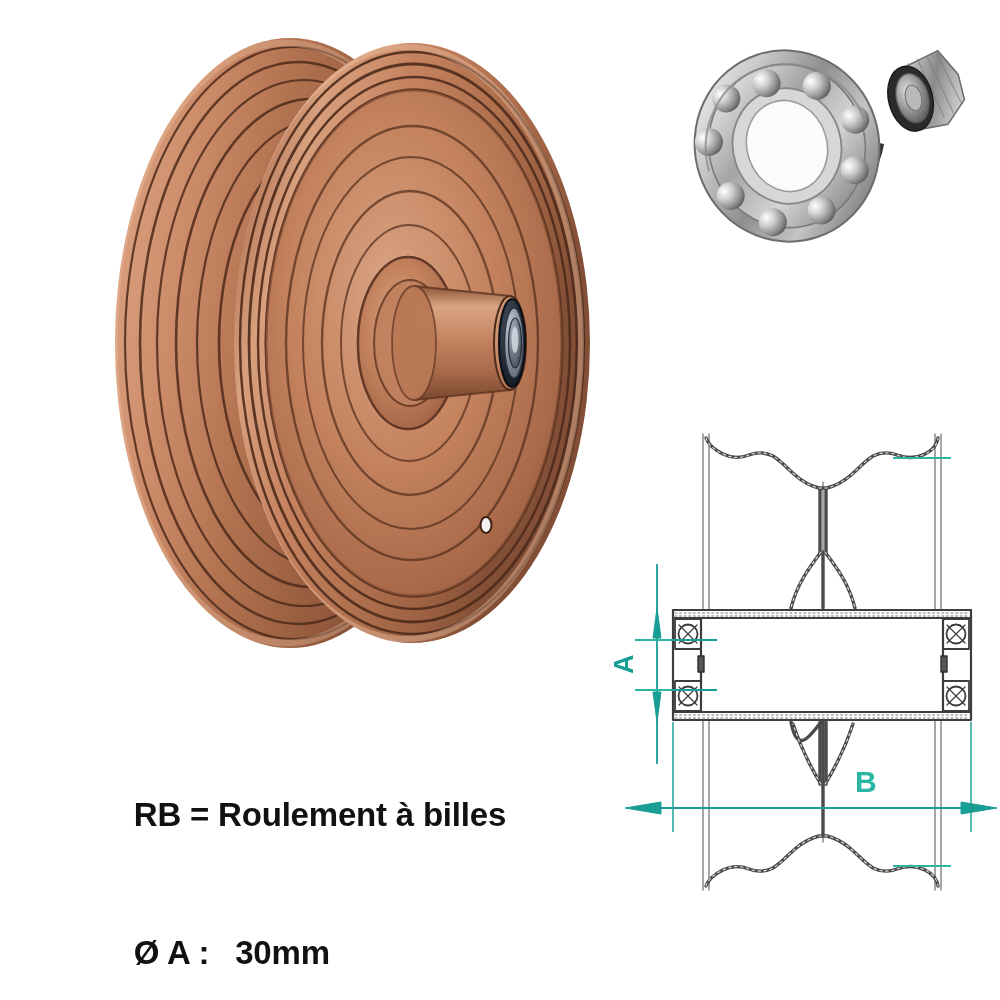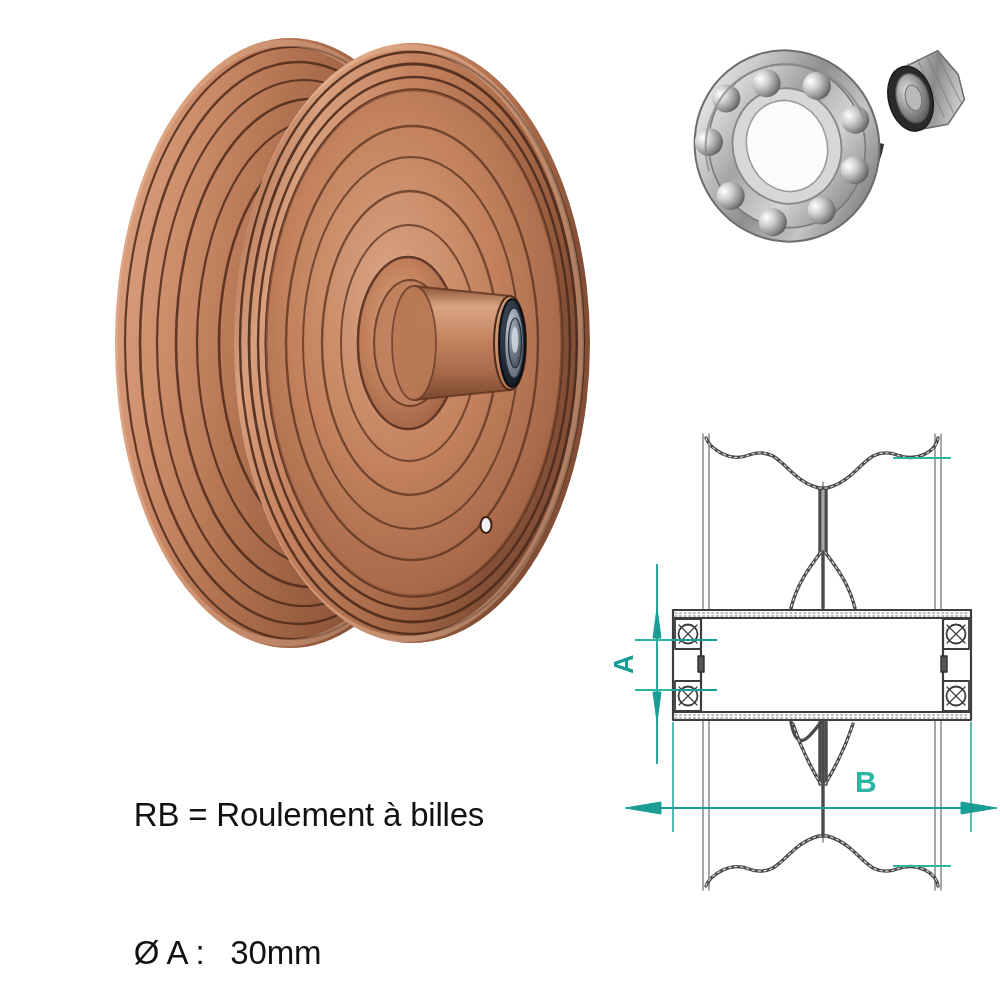--- a/index.html
+++ b/index.html
@@ -52,21 +52,21 @@
 
   
   #spec-block {
     position: absolute;
     left: 80px;
     top: 746px;
     width: 470px;
   }
   .spec-line {
     font-family: "Liberation Sans", sans-serif;
-    font-weight: normal;
+    font-weight: bold;
     font-size: 33px;
     line-height: 46px;
     color: #111111;
     letter-spacing: -0.2px;
     white-space: pre;
   }
   .spec-label { display: inline; }
   .spec-value { display: inline; margin-top: 11px; }
   .spec-gap { display: inline-block; width: 26px; }
 </style>

